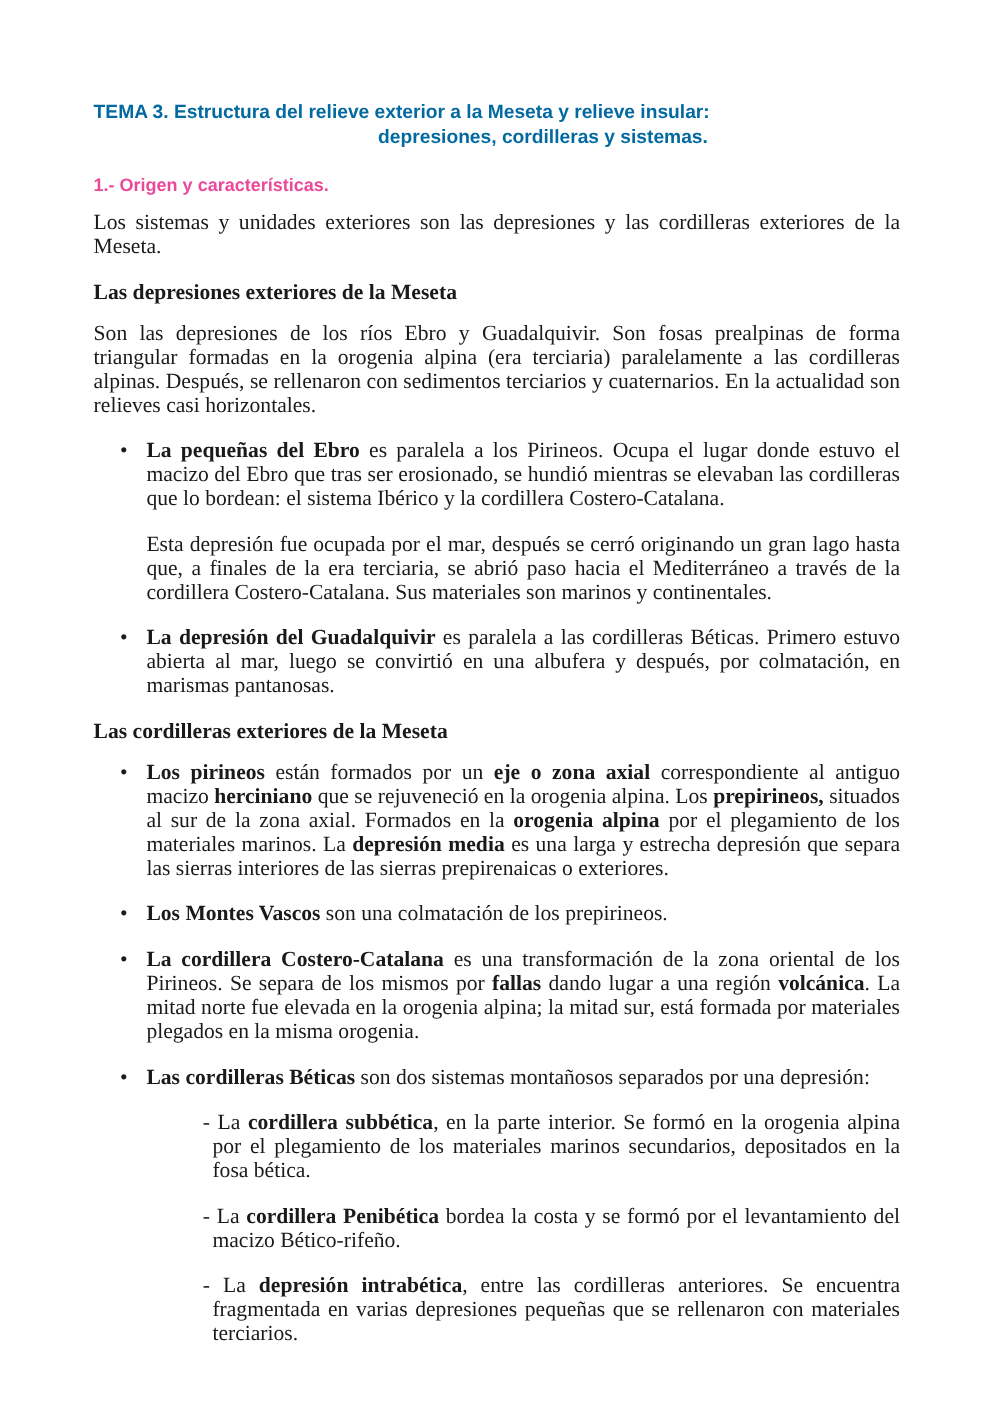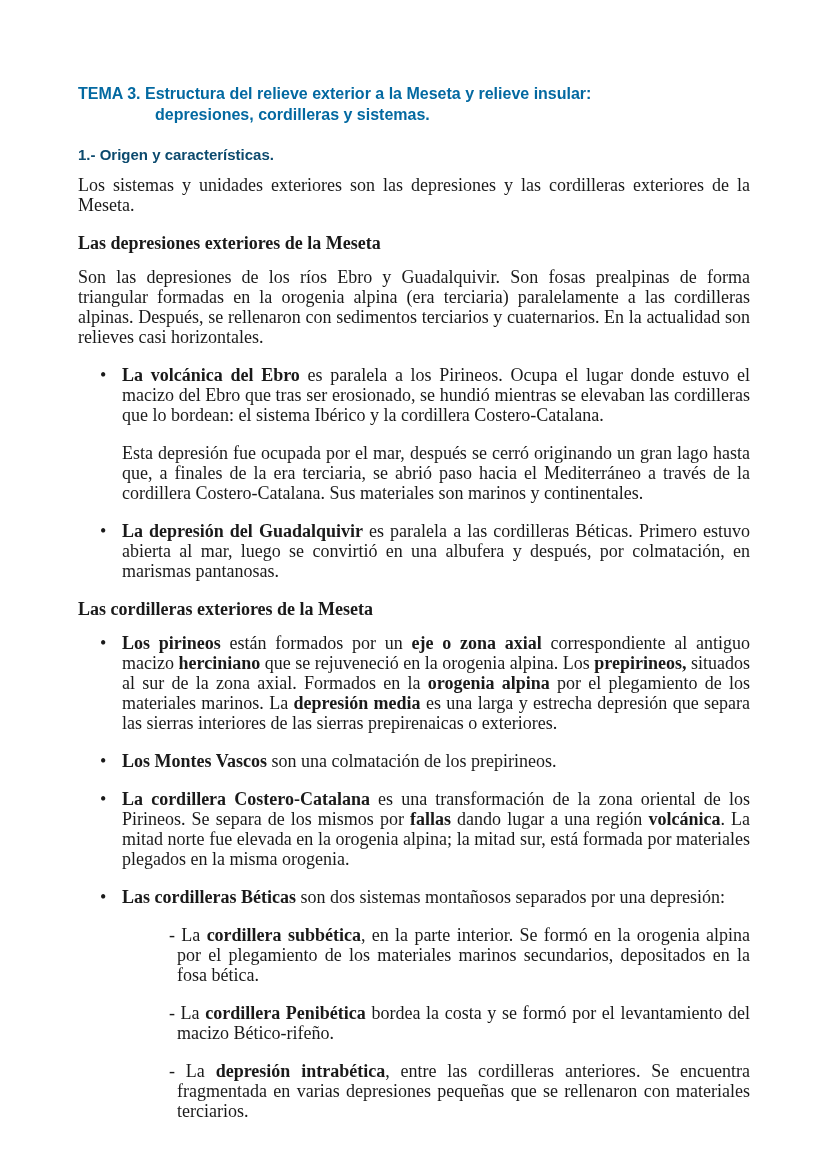--- a/index.html
+++ b/index.html
@@ -24,30 +24,30 @@
   
   .doc-title {
     font-family: "Liberation Sans", sans-serif;
     font-weight: bold;
     font-size: 16px;
     line-height: 21px;
     margin: 0 0 20px 0;
     color: #0369a1;
   }
   .doc-title .t-line { display: block; }
-  .doc-title .t-line2 { padding-left: 77px; }
+  .doc-title .t-line2 { padding-left: 77px; text-align: center; }
 
   
   .sec-heading {
     font-family: "Liberation Sans", sans-serif;
     font-weight: bold;
     font-size: 15px;
     line-height: 20px;
     margin: 7px 0 10px 0;
-    color: #0c4a6e;
+    color: #ec4899;
   }
 
   
   .blk {
     font-size: 18px;
     line-height: 20px;
     margin: 0 0 18px 0;
   }
   .b-para {
     text-align: justify;
@@ -88,21 +88,21 @@
     <span class="t-line t-line1">TEMA 3. Estructura del relieve exterior a la Meseta y relieve insular:</span>
     <span class="t-line t-line2">depresiones, cordilleras y sistemas.</span>
   </h1>
 
   <h2 class="sec-heading">1.- Origen y características.</h2>
 
   <div id="doc-body">
       <p class="blk b-para"><span>Los sistemas y unidades exteriores son las depresiones y las cordilleras exteriores de la Meseta.</span></p>
       <p class="blk b-subhead"><b>Las depresiones exteriores de la Meseta</b></p>
       <p class="blk b-para"><span>Son las depresiones de los ríos Ebro y Guadalquivir. Son fosas prealpinas de forma triangular formadas en la orogenia alpina (era terciaria) paralelamente a las cordilleras alpinas. Después, se rellenaron con sedimentos terciarios y cuaternarios. En la actualidad son relieves casi horizontales.</span></p>
-      <p class="blk b-bullet"><span class="marker">•</span><b>La volcánica del Ebro</b><span> es paralela a los Pirineos. Ocupa el lugar donde estuvo el macizo del Ebro que tras ser erosionado, se hundió mientras se elevaban las cordilleras que lo bordean: el sistema Ibérico y la cordillera Costero-Catalana.</span></p>
+      <p class="blk b-bullet"><span class="marker">•</span><b>La pequeñas del Ebro</b><span> es paralela a los Pirineos. Ocupa el lugar donde estuvo el macizo del Ebro que tras ser erosionado, se hundió mientras se elevaban las cordilleras que lo bordean: el sistema Ibérico y la cordillera Costero-Catalana.</span></p>
       <p class="blk b-cont"><span>Esta depresión fue ocupada por el mar, después se cerró originando un gran lago hasta que, a finales de la era terciaria, se abrió paso hacia el Mediterráneo a través de la cordillera Costero-Catalana. Sus materiales son marinos y continentales.</span></p>
       <p class="blk b-bullet"><span class="marker">•</span><b>La depresión del Guadalquivir</b><span> es paralela a las cordilleras Béticas. Primero estuvo abierta al mar, luego se convirtió en una albufera y después, por colmatación, en marismas pantanosas.</span></p>
       <p class="blk b-subhead"><b>Las cordilleras exteriores de la Meseta</b></p>
       <p class="blk b-bullet"><span class="marker">•</span><b>Los pirineos</b><span> están formados por un </span><b>eje o zona axial</b><span> correspondiente al antiguo macizo </span><b>herciniano</b><span> que se  rejuveneció en la orogenia alpina. Los </span><b>prepirineos,</b><span> situados al sur de la zona axial. Formados en la </span><b>orogenia alpina</b><span> por el plegamiento de los materiales marinos. La </span><b>depresión media</b><span> es una larga y estrecha depresión que separa las sierras interiores de las sierras prepirenaicas o exteriores.</span></p>
       <p class="blk b-bullet"><span class="marker">•</span><b>Los Montes Vascos</b><span> son una colmatación de los prepirineos.</span></p>
       <p class="blk b-bullet"><span class="marker">•</span><b>La cordillera Costero-Catalana</b><span> es una transformación de la zona oriental de los Pirineos. Se separa de los mismos por </span><b>fallas</b><span> dando lugar a una región </span><b>volcánica</b><span>. La mitad norte fue elevada en la orogenia alpina; la mitad sur, está formada por materiales plegados en la misma orogenia.</span></p>
       <p class="blk b-bullet"><span class="marker">•</span><b>Las cordilleras Béticas</b><span> son dos sistemas montañosos separados por una depresión:</span></p>
       <p class="blk b-subitem"><span>- La </span><b>cordillera subbética</b><span>, en la parte interior. Se formó en la orogenia alpina por el plegamiento de los materiales marinos secundarios, depositados en la fosa bética.</span></p>
       <p class="blk b-subitem"><span>- La </span><b>cordillera Penibética</b><span> bordea la costa y se formó por el levantamiento del macizo Bético-rifeño.</span></p>
       <p class="blk b-subitem"><span>- La  </span><b>depresión intrabética</b><span>, entre las cordilleras anteriores. Se encuentra fragmentada en varias depresiones pequeñas que se rellenaron con materiales terciarios.</span></p>

